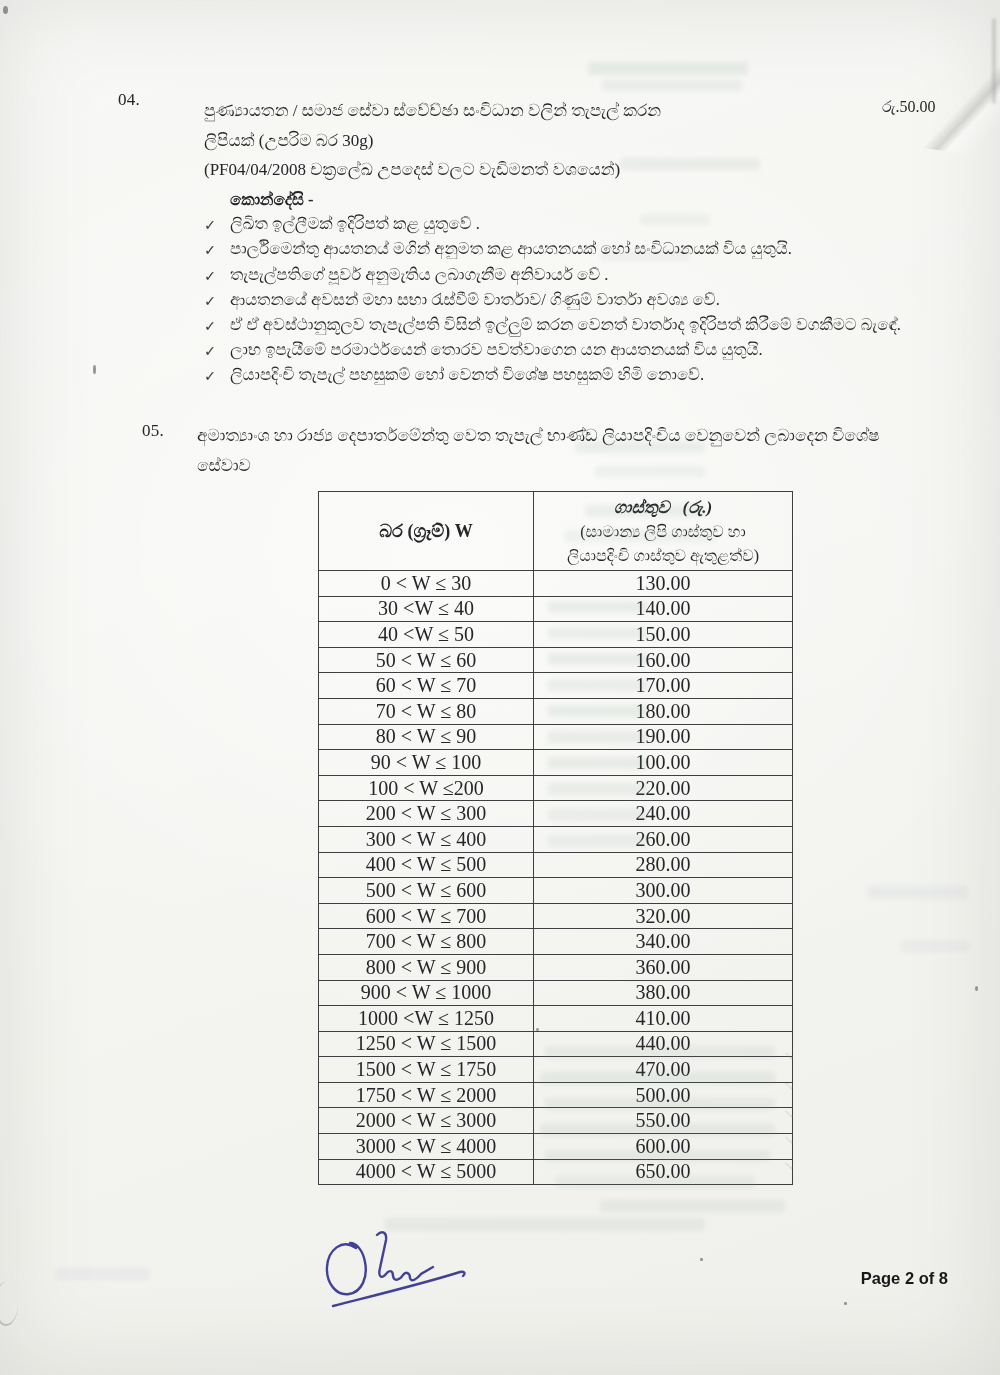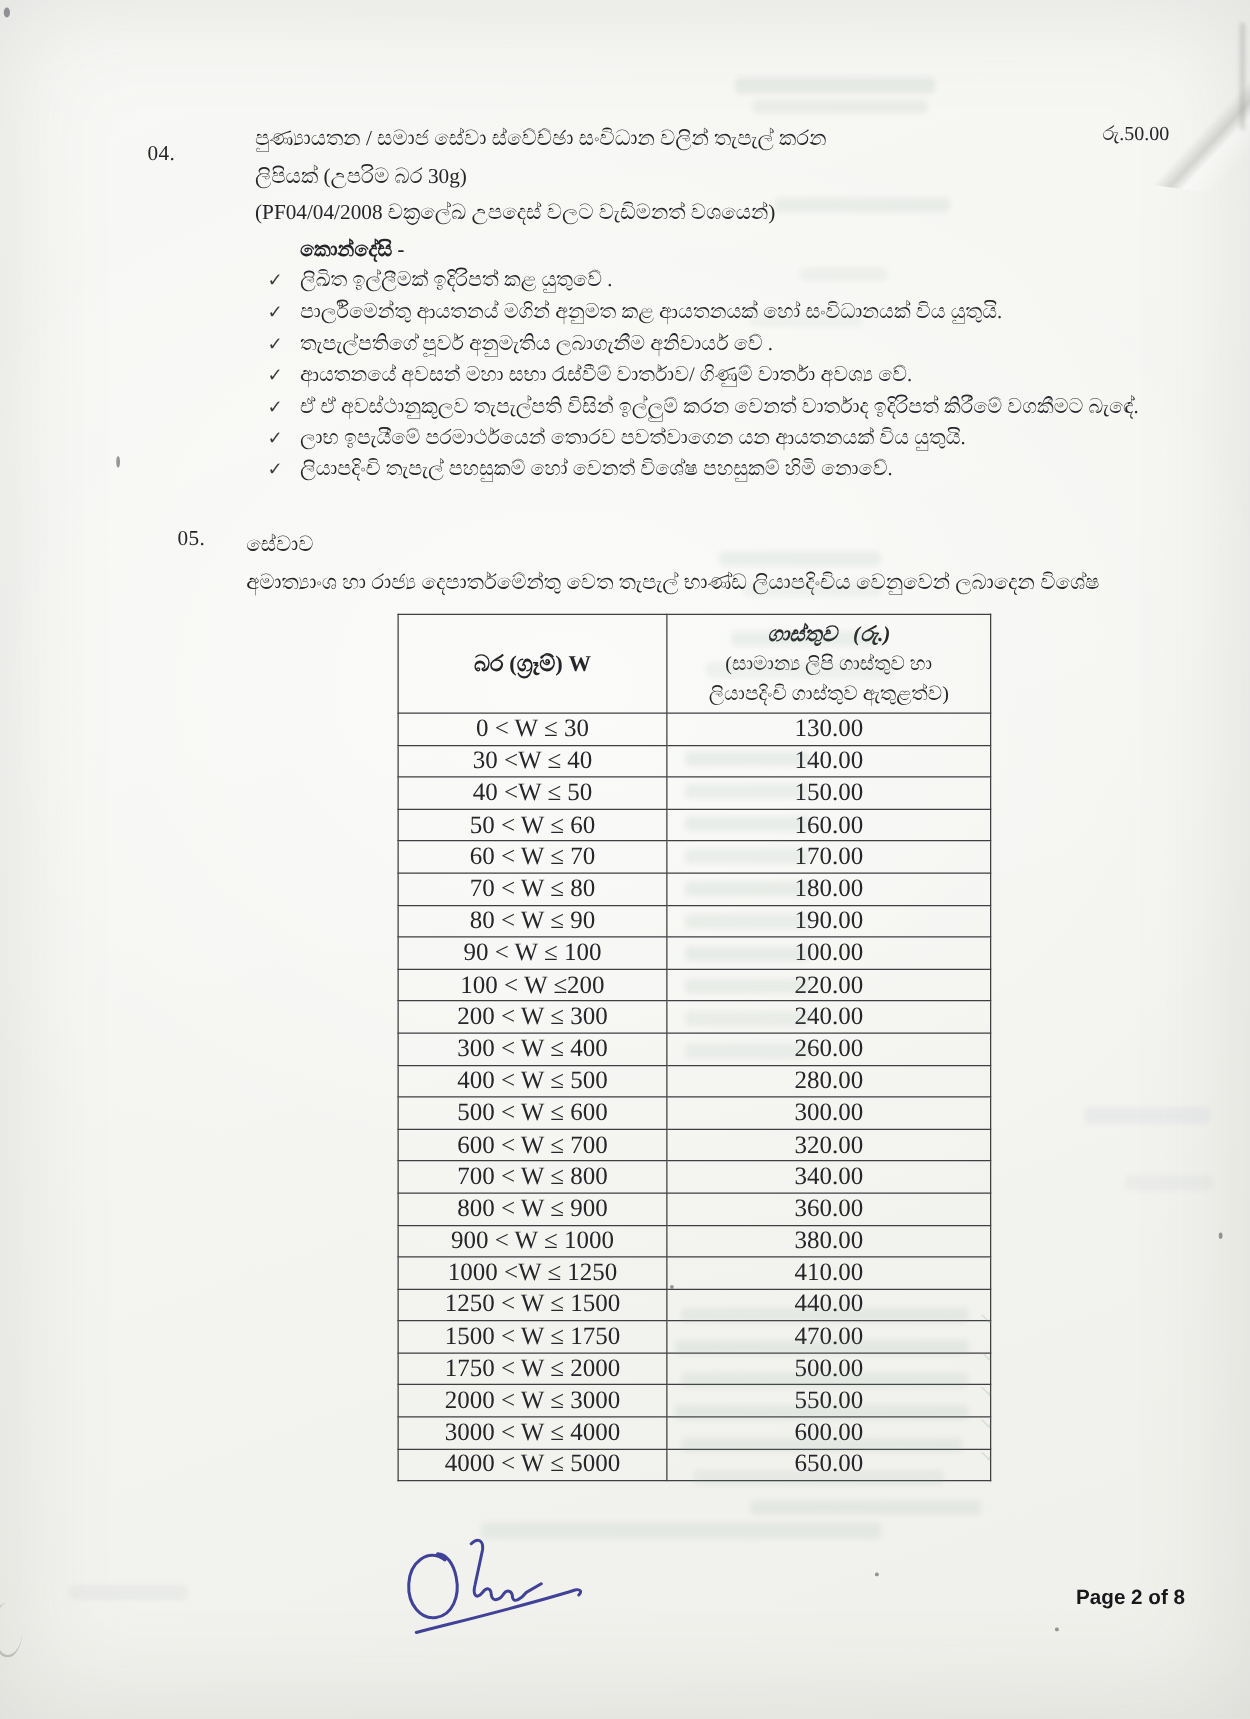--- a/index.html
+++ b/index.html
@@ -14,21 +14,21 @@
     font-family:"Liberation Serif","DejaVu Sans",serif;
     color:#26262a;
     box-shadow:inset 0 0 90px rgba(120,120,115,.18);
   }
   .abs{position:absolute;}
   
   .item-number{font-size:17px;letter-spacing:.3px;}
   .item04-text{left:204px;top:96px;width:600px;font-size:17px;line-height:29.5px;}
   .fee-right{left:882px;top:98px;font-size:16px;}
   
-  .conditions{left:214px;top:188px;width:760px;font-size:16.5px;line-height:24.2px;}
+  .conditions{left:204px;top:188px;width:760px;font-size:16.5px;line-height:24.2px;}
   .cond-title{font-weight:bold;margin-left:26px;}
   .cond-item{display:flex;align-items:flex-start;}
   .cond-check{flex:0 0 26px;font-family:"DejaVu Sans",sans-serif;font-size:14.5px;color:#3a3a3e;padding-top:1px;}
   .cond-text{flex:1 1 auto;max-width:734px;}
   
   .item05-num{left:142px;top:421px;}
   .item05-text{left:197px;top:421px;width:748px;font-size:17px;line-height:30px;}
   
   table.fees{position:absolute;left:318px;top:491px;border-collapse:collapse;table-layout:fixed;}
   table.fees td{border:1.4px solid #3f3f42;text-align:center;vertical-align:middle;padding:0;}
@@ -58,21 +58,21 @@
 </style>
 </head>
 <body>
 
 <div class="page">
 
   <div class="fold"></div>
   <div class="edge-line"></div>
   <div class="corner-curve"></div>
 
-  <div class="abs item-number" style="left:118px;top:113px;">04.</div>
+  <div class="abs item-number" style="left:118px;top:90px;">04.</div>
   <div class="abs item04-text">
     <div>පුණ්‍යායතන / සමාජ සේවා ස්වේච්ඡා සංවිධාන වලින් තැපැල් කරන</div>
     <div>ලිපියක් (උපරිම බර 30g)</div>
     <div>(PF04/04/2008 චක්‍රලේඛ උපදෙස් වලට වැඩිමනත් වශයෙන්)</div>
   </div>
   <div class="abs fee-right">රු.50.00</div>
 
   <div class="abs conditions">
     <div class="cond-title">කොන්දේසි -</div>
     <div id="conditions-list">
@@ -102,22 +102,22 @@
         </div>
         <div class="cond-item">
           <span class="cond-check">✓</span>
           <span class="cond-text">ලියාපදිංචි තැපැල් පහසුකම් හෝ වෙනත් විශේෂ පහසුකම් හිමි නොවේ.</span>
         </div>
       </div>
   </div>
 
   <div class="abs item-number item05-num">05.</div>
   <div class="abs item05-text">
+    <div>අමාත්‍යාංශ හා රාජ්‍ය දෙපාර්තමේන්තු වෙත තැපැල් භාණ්ඩ ලියාපදිංචිය වෙනුවෙන් ලබාදෙන විශේෂ</div>
     <div>සේවාව</div>
-    <div>අමාත්‍යාංශ හා රාජ්‍ය දෙපාර්තමේන්තු වෙත තැපැල් භාණ්ඩ ලියාපදිංචිය වෙනුවෙන් ලබාදෙන විශේෂ</div>
   </div>
 
   <table class="fees">
     <tbody id="fees-body">
       <tr class="hdr">
         <td class="w-col">
           <div class="hdr-weight">බර (ග්‍රෑම්) W</div>
         </td>
         <td class="f-col">
           <div class="hdr-fee-title">ගාස්තුව&nbsp;&nbsp;&nbsp;(රු.)</div>

